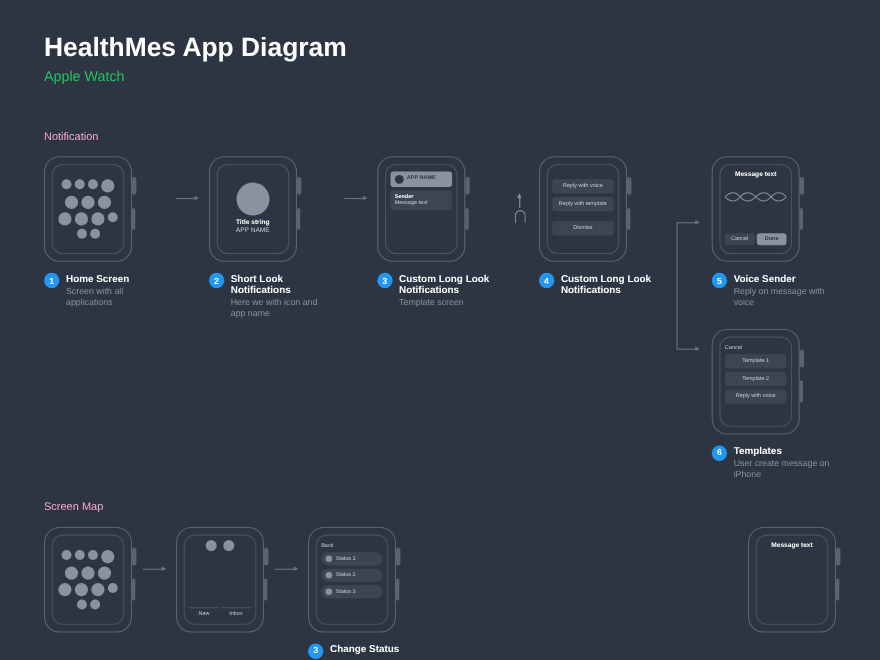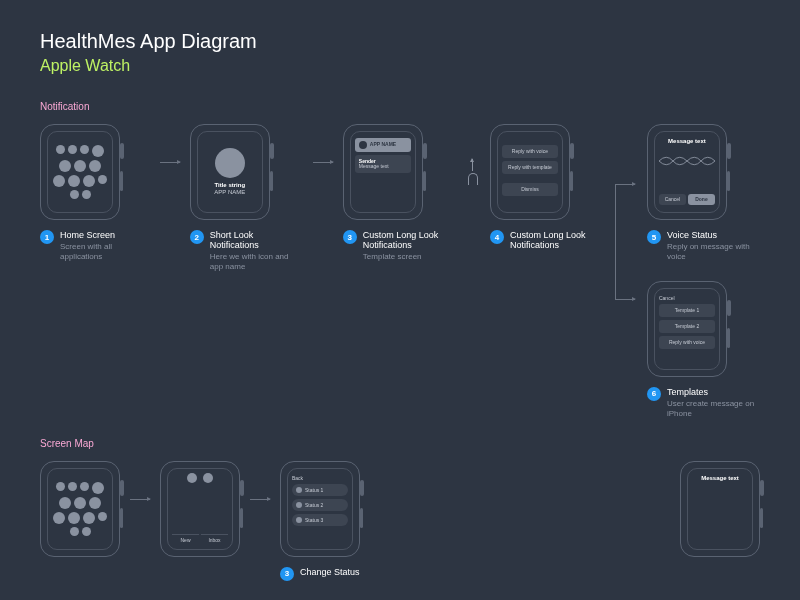--- a/index.html
+++ b/index.html
@@ -1,18 +1,18 @@
 <!DOCTYPE html>
 <html><head>
 <meta charset="utf-8">
 <style>
 *{box-sizing:border-box;margin:0;padding:0}
 body{background:#2d3542;font-family:-apple-system,Helvetica,Arial,sans-serif;color:#c5cad3;padding:30px 40px;width:800px;height:600px;overflow:hidden}
-.title{color:#fff;font-size:20px;font-weight:400;margin-bottom:4px}
-.subtitle{color:#bef264;font-size:16px;margin-bottom:26px}
+.title{color:#fff;font-size:24px;font-weight:700;margin-bottom:4px}
+.subtitle{color:#22c55e;font-size:13px;margin-bottom:42px}
 .section-label{color:#f9a8d4;font-size:10px;font-weight:400;margin-bottom:12px}
 .row{display:flex;align-items:flex-start;gap:8px}
 .col{display:flex;flex-direction:column;align-items:flex-start}
 .watch{position:relative;width:80px;height:96px;border:1.5px solid #5a6372;border-radius:14px;background:#2d3542;flex-shrink:0}
 .watch::before{content:'';position:absolute;right:-5px;top:18px;width:4px;height:16px;background:#5a6372;border-radius:2px}
 .watch::after{content:'';position:absolute;right:-4px;top:46px;width:3px;height:20px;background:#5a6372;border-radius:1.5px}
 .watch-inner{position:absolute;inset:6px;border:1px solid #4a5260;border-radius:10px;display:flex;flex-direction:column;align-items:center;justify-content:center;padding:4px;overflow:hidden}
 .apps{display:flex;flex-wrap:wrap;justify-content:center;align-content:center;gap:3px;width:100%;height:100%}
 .app-dot{width:12px;height:12px;border-radius:50%;background:#8a92a0}
 .app-dot.sm{width:9px;height:9px}
@@ -25,21 +25,21 @@
 .card-dark .t{font-size:5px;color:#c5cad3;line-height:1}
 .btn-row{display:flex;gap:2px;width:100%}
 .btn-row .card-dark{flex:1;padding:3px 2px}
 .chart{width:100%;height:24px;display:flex;align-items:center;justify-content:center}
 .chart svg{width:100%;height:100%}
 .arrow{display:flex;align-items:center;color:#6a7280;font-size:12px;margin:38px 2px 0;flex-shrink:0}
 .arrow-line{width:20px;height:1px;background:#6a7280;position:relative}
 .arrow-line::after{content:'';position:absolute;right:-1px;top:-2px;border-left:4px solid #6a7280;border-top:2.5px solid transparent;border-bottom:2.5px solid transparent}
 .caption{display:flex;align-items:flex-start;gap:6px;margin-top:10px;max-width:120px}
 .num{width:14px;height:14px;border-radius:50%;background:#2196f3;color:#fff;font-size:8px;font-weight:600;display:flex;align-items:center;justify-content:center;flex-shrink:0}
-.cap-title{color:#fff;font-size:9px;font-weight:400;margin-bottom:2px}
+.cap-title{color:#fff;font-size:9px;font-weight:700;margin-bottom:2px}
 .cap-text{color:#8a92a0;font-size:8px;line-height:1.3}
 .swipe{display:flex;flex-direction:column;align-items:center;margin:35px 4px 0;flex-shrink:0}
 .swipe-arrow{width:1px;height:12px;background:#8a92a0;position:relative}
 .swipe-arrow::before{content:'';position:absolute;top:-1px;left:-2px;border-bottom:4px solid #8a92a0;border-left:2.5px solid transparent;border-right:2.5px solid transparent}
 .swipe-hand{width:10px;height:12px;border:1px solid #8a92a0;border-bottom:none;border-radius:5px 5px 0 0;margin-top:2px}
 .stack{display:flex;flex-direction:column;gap:18px}
 .split-arrow{width:20px;margin:20px 4px 0;flex-shrink:0;position:relative;height:180px}
 .split-arrow::before,.split-arrow::after{content:'';position:absolute;left:0;width:20px;height:1px;background:#6a7280}
 .split-arrow::before{top:40px}
 .split-arrow::after{top:155px}
@@ -191,21 +191,21 @@
               </div>
             <div class="card-dark" style="background:#8a92a0">
                 <div class="t" style="color:#2d3542;font-weight:600">Done</div>
               </div>
           </div>
         </div>
       </div>
       <div class="caption">
         <div class="num">5</div>
         <div>
-            <div class="cap-title">Voice Status</div>
+            <div class="cap-title">Voice Sender</div>
         <div class="cap-text">Reply on message with voice</div>
           </div>
       </div>
     </div>
 
     <div class="col">
       <div class="watch top-align">
         <div class="watch-inner">
           <div class="back">Cancel</div>
           <div class="card-dark">

